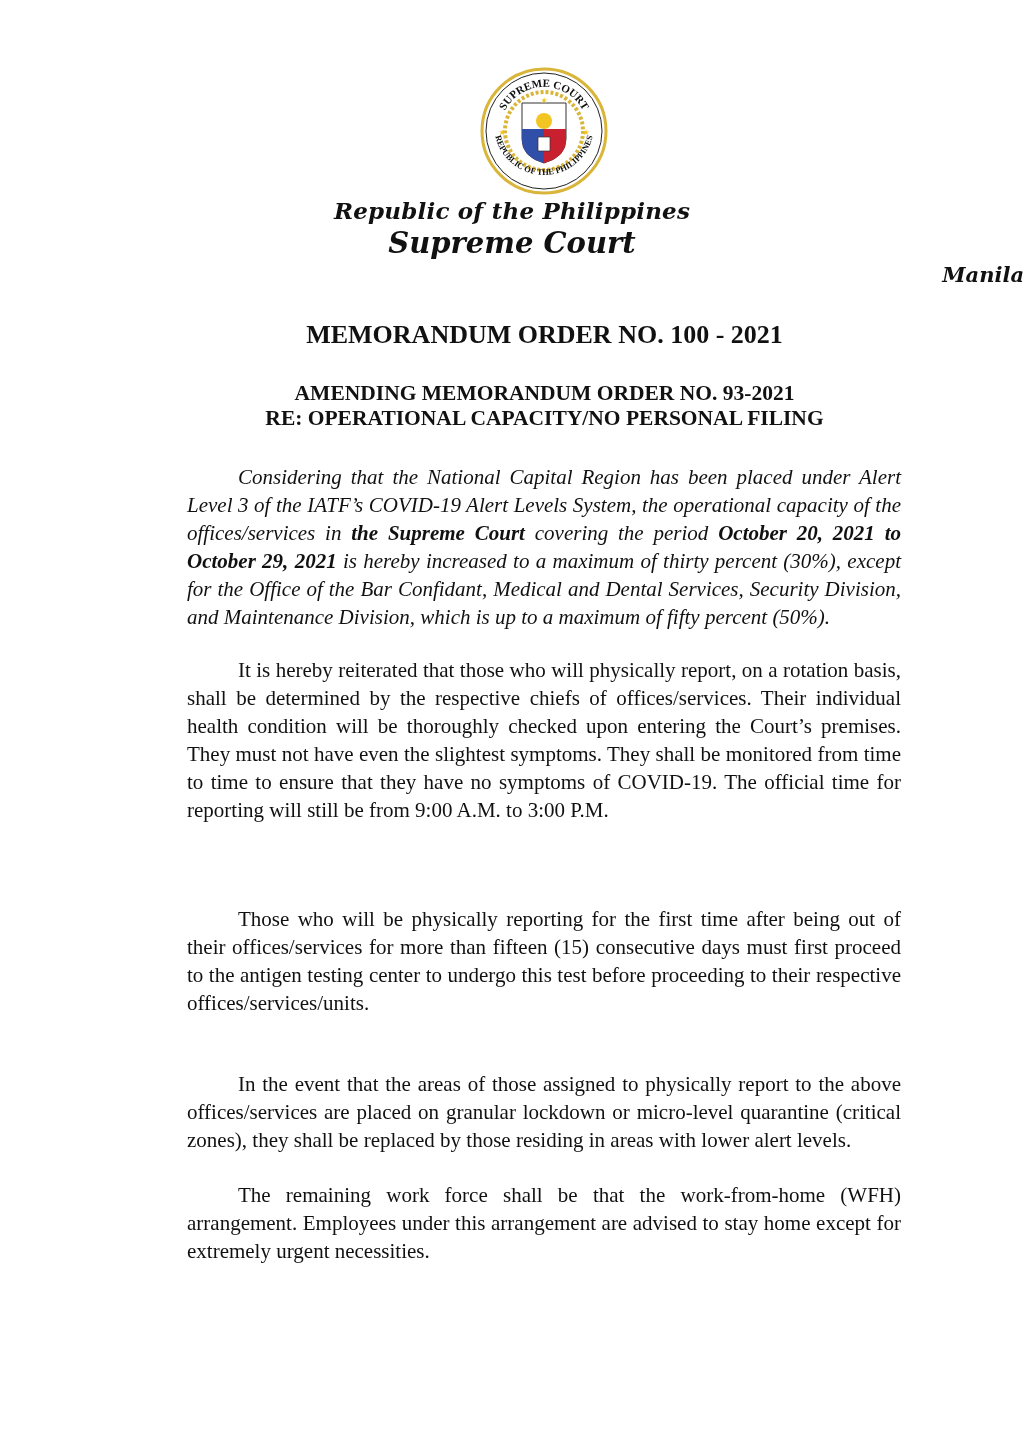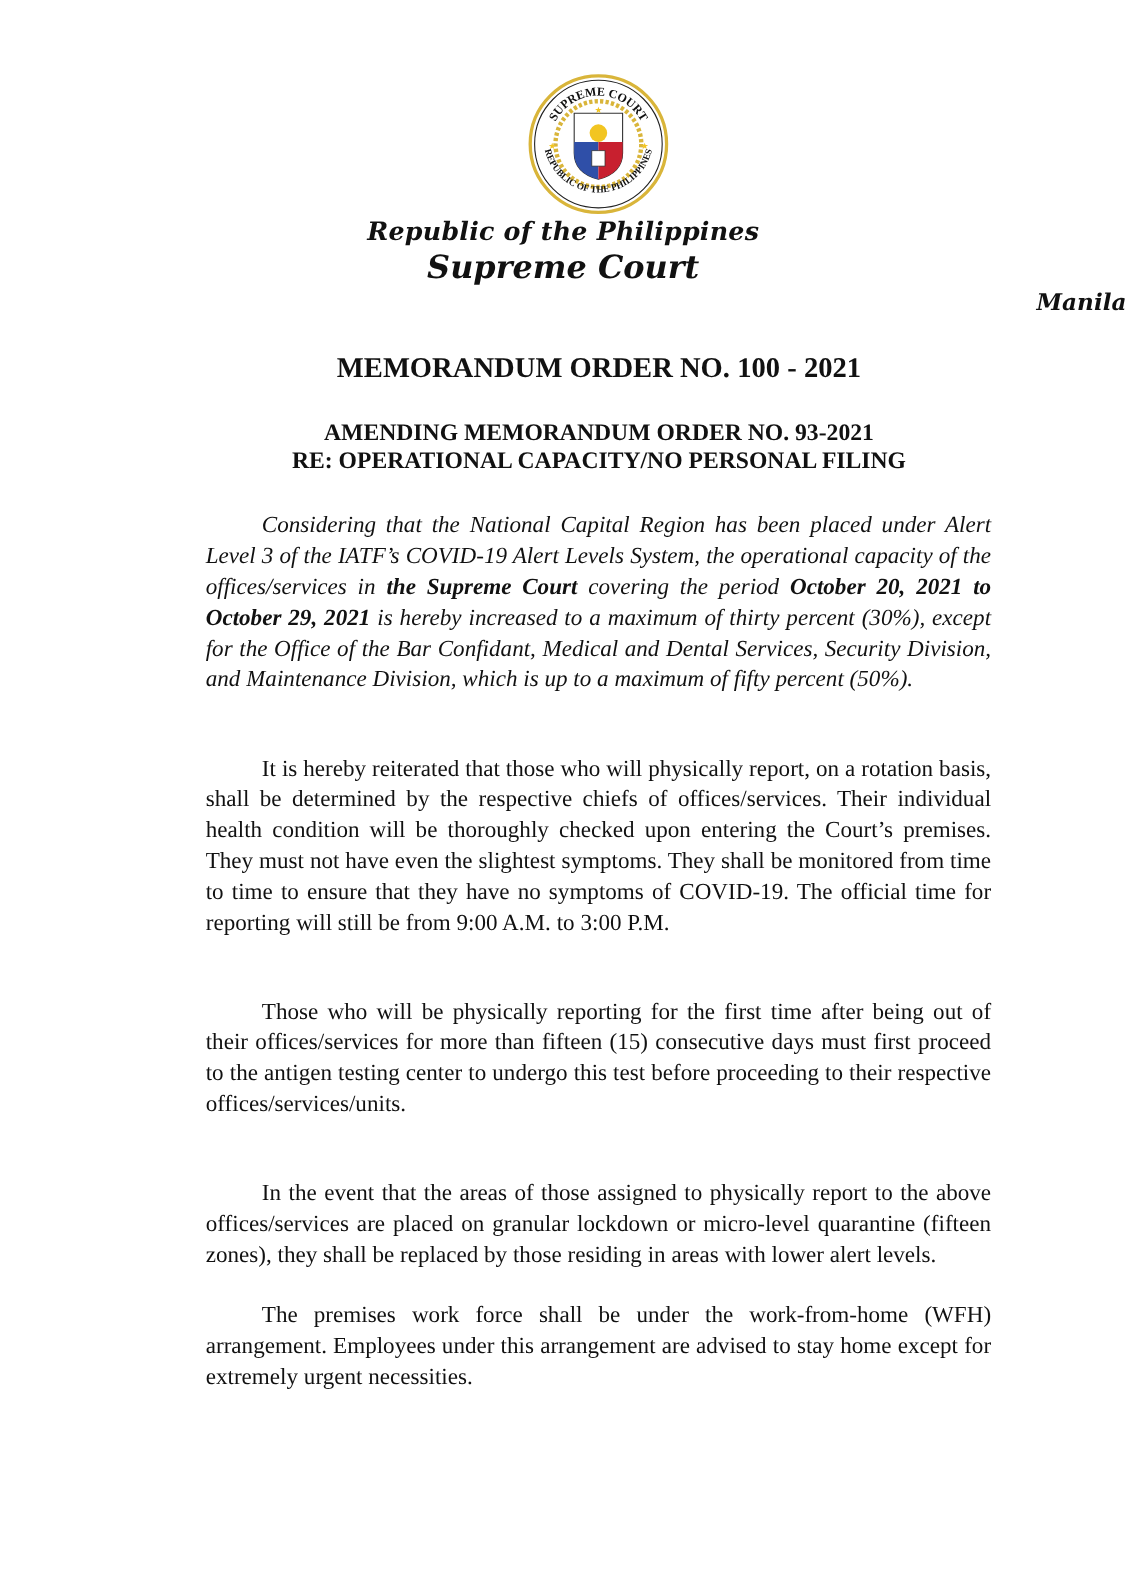--- a/index.html
+++ b/index.html
@@ -14,21 +14,21 @@
     .title { position: absolute; top: 320px; left: 0; width: 1089px; text-align: center;
              font-size: 26px; font-weight: bold; }
     .subtitle { position: absolute; left: 0; width: 1089px; text-align: center;
                 font-size: 21.5px; font-weight: bold; }
     .st1 { top: 381px; }
     .st2 { top: 406px; }
     .body-text { position: absolute; left: 187px; width: 714px; font-size: 21px;
                  line-height: 28px; text-align: justify; }
     .body-text p { margin: 0; text-indent: 51px; }
     .p1 { top: 463px; font-style: italic; }
-    .p2 { top: 684px; }
+    .p2 { top: 656px; }
     .p3 { top: 905px; }
     .p4 { top: 1070px; }
     .p5 { top: 1181px; }
     b { font-weight: bold; }
   </style>
 </head>
 <body>
 
 <svg class="seal" viewBox="0 0 128 128">
   <defs>
@@ -68,18 +68,18 @@
 
 <div class="body-text p2">
   <p>It is hereby reiterated that those who will physically report, on a rotation basis, shall be determined by the respective chiefs of offices/services. Their individual health condition will be thoroughly checked upon entering the Court’s premises. They must not have even the slightest symptoms. They shall be monitored from time to time to ensure that they have no symptoms of COVID-19. The official time for reporting will still be from 9:00 A.M. to 3:00 P.M.</p>
 </div>
 
 <div class="body-text p3">
   <p>Those who will be physically reporting for the first time after being out of their offices/services for more than fifteen (15) consecutive days must first proceed to the antigen testing center to undergo this test before proceeding to their respective offices/services/units.</p>
 </div>
 
 <div class="body-text p4">
-  <p>In the event that the areas of those assigned to physically report to the above offices/services are placed on granular lockdown or micro-level quarantine (fifteen zones), they shall be replaced by those residing in areas with lower alert levels.</p>
+  <p>In the event that the areas of those assigned to physically report to the above offices/services are placed on granular lockdown or micro-level quarantine (critical zones), they shall be replaced by those residing in areas with lower alert levels.</p>
 </div>
 
 <div class="body-text p5">
-  <p>The premises work force shall be under the work-from-home (WFH) arrangement. Employees under this arrangement are advised to stay home except for extremely urgent necessities.</p>
+  <p>The remaining work force shall be that the work-from-home (WFH) arrangement. Employees under this arrangement are advised to stay home except for extremely urgent necessities.</p>
 </div>
 
 </body></html>

